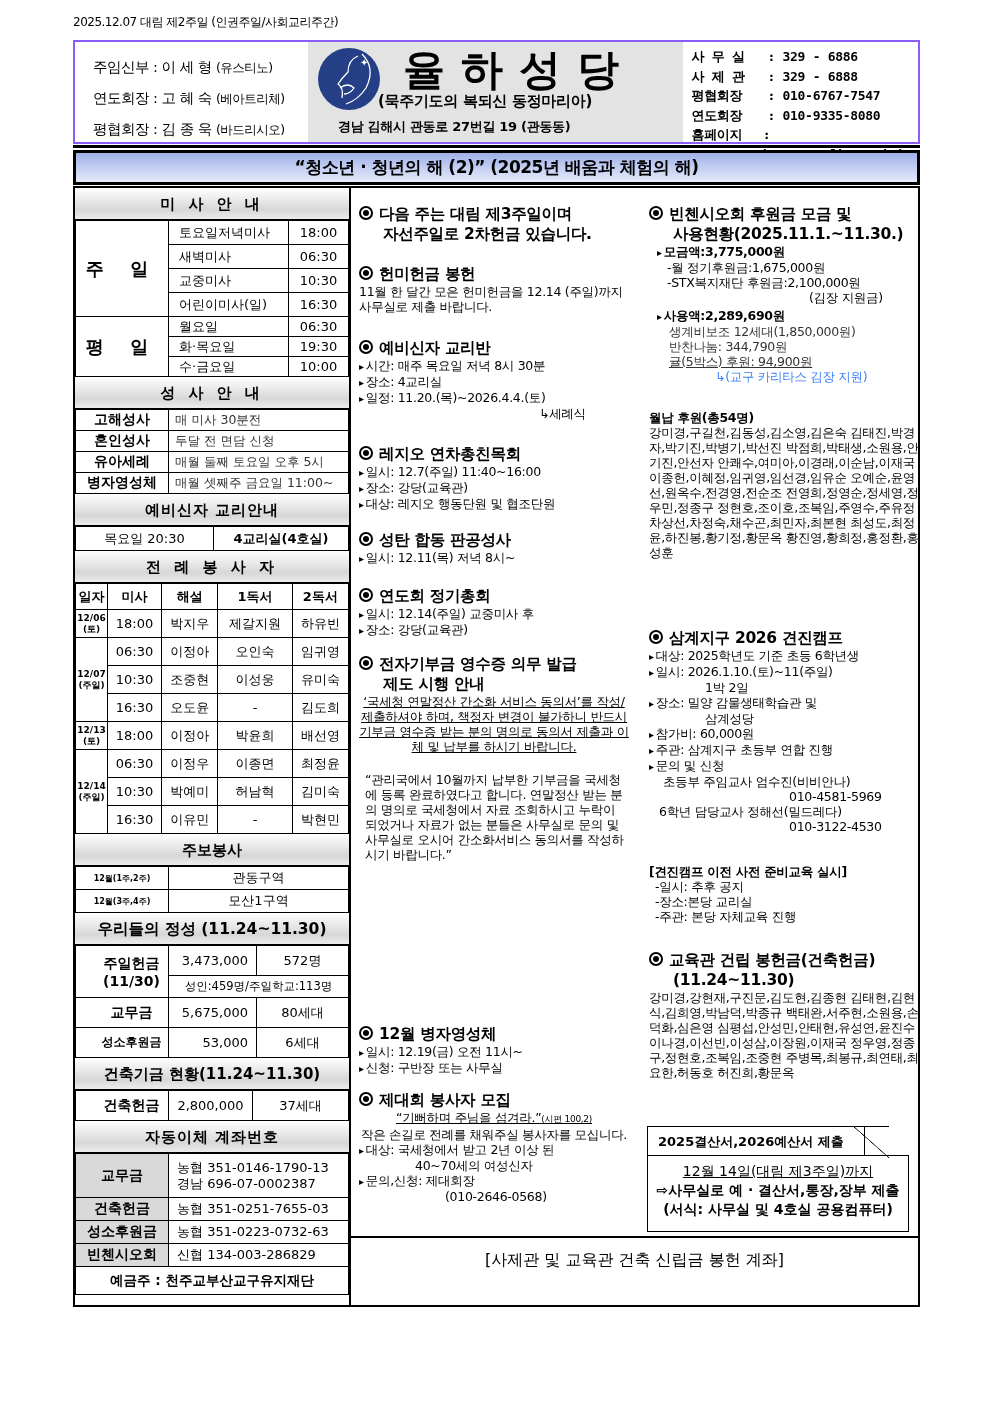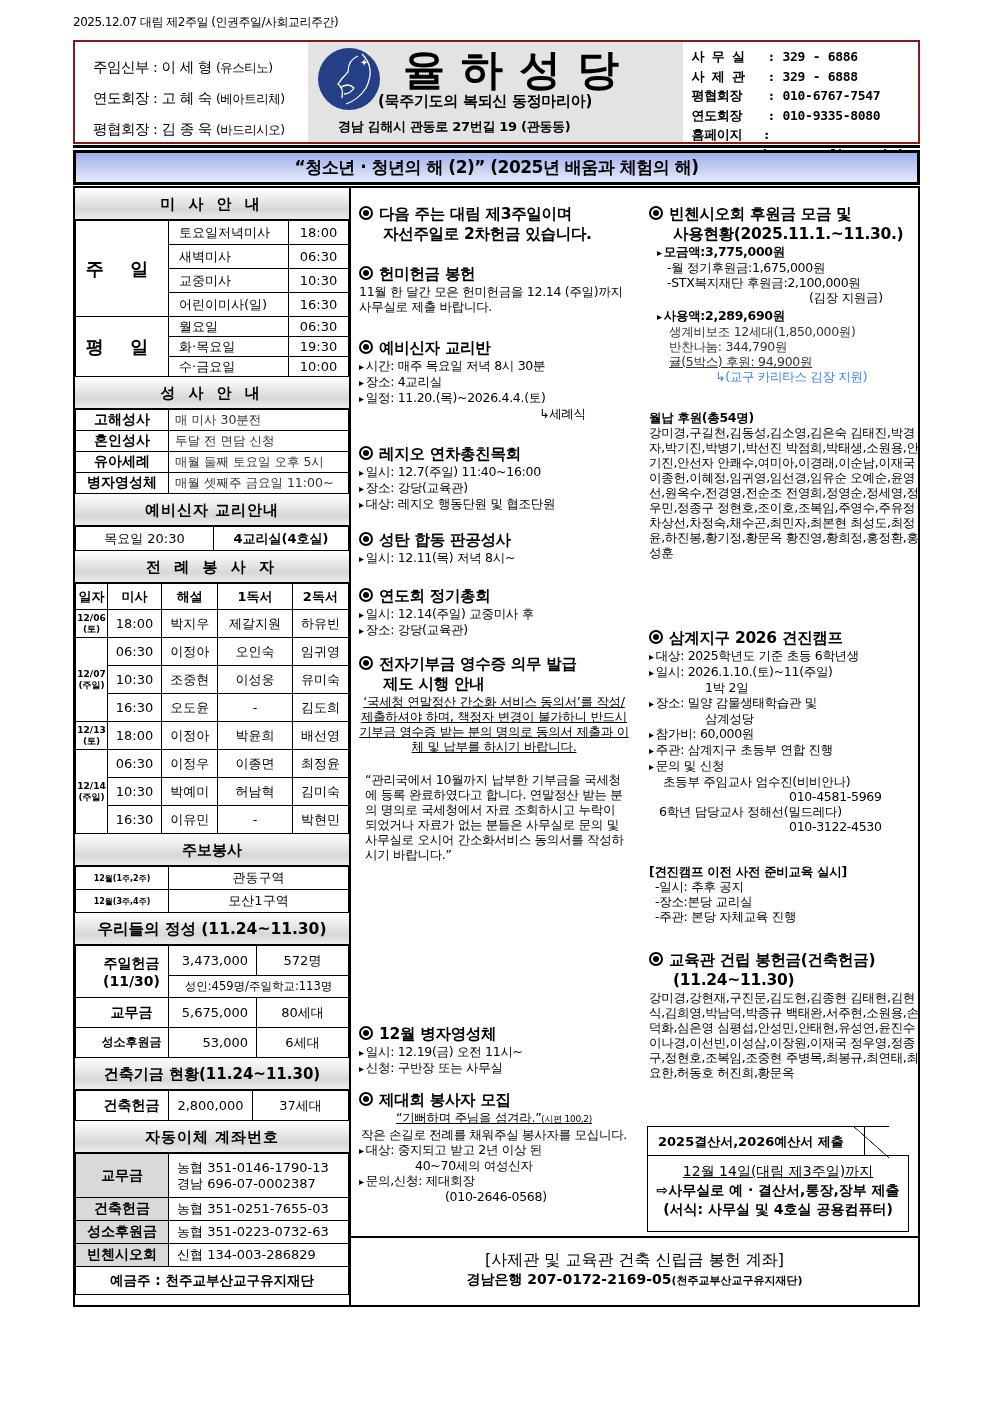--- a/index.html
+++ b/index.html
@@ -1,19 +1,19 @@
 <!DOCTYPE html>
 <html><head>
 <meta charset="utf-8">
 <style>
   * { box-sizing: border-box; margin: 0; padding: 0; }
   body { width: 992px; height: 1403px; background: #fff; font-family: "DejaVu Sans", sans-serif; color: #000; position: relative; }
   .topline { position: absolute; left: 73px; top: 14px; font-size: 12px; font-weight: normal; letter-spacing: -0.5px; }
 
-  .header { position: absolute; left: 73px; top: 40px; width: 847px; height: 104px; border: 2px solid #7f1d1d; display: flex; }
+  .header { position: absolute; left: 73px; top: 40px; width: 847px; height: 104px; border: 2px solid #8b5cf6; display: flex; }
   .header-bottom-rule { position: absolute; left: 73px; top: 145px; width: 847px; height: 3px; background: #000; }
   .hdr-left { width: 247px; padding: 10px 0 0 18px; font-size: 14.5px; line-height: 31px; letter-spacing: -0.5px; }
   .hdr-left .small { font-size: 12.5px; }
   .hdr-center { width: 400px; background: #e3e3e3; position: relative; }
   .logo { position: absolute; left: 10px; top: 6px; width: 62px; height: 62px; border-radius: 50%; background: #243f86; overflow: hidden; }
   .hdr-title { position: absolute; left: 95px; top: 0px; font-size: 42px; font-weight: bold; letter-spacing: 16px; font-family: "DejaVu Serif", serif; }
   .hdr-sub { position: absolute; left: 70px; top: 50px; font-size: 15px; font-weight: bold; letter-spacing: -0.3px; }
   .hdr-addr { position: absolute; left: 30px; top: 76px; font-size: 13px; font-weight: bold; letter-spacing: -0.3px; }
   .hdr-right { flex: 1; padding: 5px 0 0 8px; font-size: 13px; line-height: 19.5px; font-weight: bold; font-family: "DejaVu Sans Mono", monospace; letter-spacing: -0.3px; }
   .hdr-right .row { display: flex; }
@@ -374,21 +374,21 @@
       <ul>
         <li>일시: 12.19(금) 오전 11시~</li>
         <li>신청: 구반장 또는 사무실</li>
       </ul>
     </div>
     <div class="sec" style="top:902px">
       <h3><span class="dot"></span><span>제대회 봉사자 모집</span></h3>
       <p class="center ul"><span>“기뻐하며 주님을 섬겨라.”</span><span style="font-size:9px">(시편 100,2)</span></p>
       <p class="center">작은 손길로 전례를 채워주실 봉사자를 모십니다.</p>
       <ul>
-        <li>대상: 중지되고 받고 2년 이상 된</li>
+        <li>대상: 국세청에서 받고 2년 이상 된</li>
       </ul>
       <p style="padding-left:56px">40~70세의 여성신자</p>
       <ul>
         <li>문의,신청: 제대회장</li>
       </ul>
       <p style="padding-left:86px">(010-2646-0568)</p>
     </div>
   </div>
 
   <div class="col-right">
@@ -448,15 +448,14 @@
       <div class="callout-body">
         <div class="ul">12월 14일(대림 제3주일)까지</div>
         <div style="font-weight:bold">⇨사무실로 예 · 결산서,통장,장부 제출</div>
         <div style="font-weight:bold">(서식: 사무실 및 4호실 공용컴퓨터)</div>
       </div>
     </div>
   </div>
 
   <div class="bottom-box">
     <div style="font-size:16px;margin-top:12px">[사제관 및 교육관 건축 신립금 봉헌 계좌]</div>
-    <div style="font-size:14px;font-weight:bold"><span>경남은행 207-0172-2169-05</span><span style="font-size:11px">(천주교부산교구유지재단)</span></div>
   </div>
 </div>
 
 </body></html>

